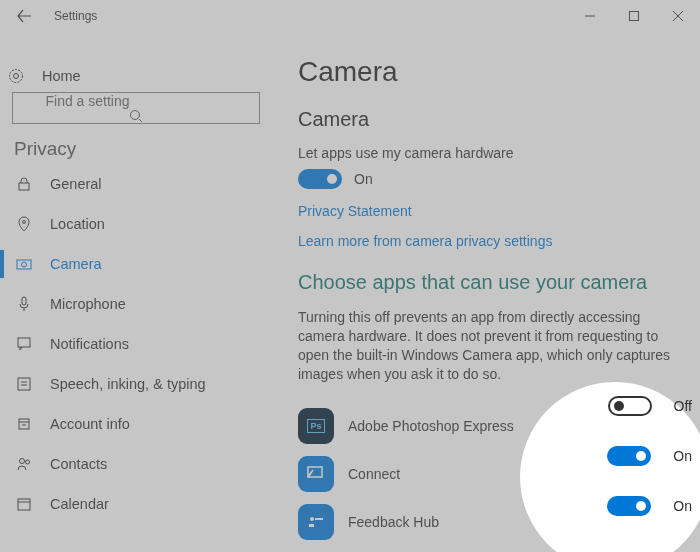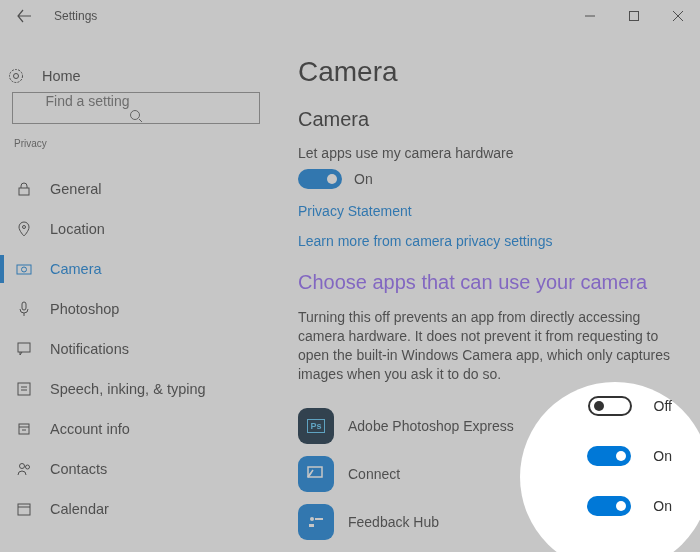--- a/index.html
+++ b/index.html
@@ -9,46 +9,46 @@
 .titlebar-title { font-size: 12px; margin-left: 14px; }
 .titlebar-controls { margin-left: auto; display: flex; }
 .titlebar-controls > div { width: 44px; height: 32px; display: flex; align-items: center; justify-content: center; }
 .body { display: flex; height: 520px; }
 .sidebar { width: 270px; padding: 12px 0 0 0; }
 .home { display: flex; align-items: flex-end; height: 40px; padding-left: 8px; font-size: 14.5px; }
 .home svg { margin-right: 18px; }
 .searchbox { margin: 8px 10px 14px 12px; height: 32px; border: 1px solid #888; display: flex; align-items: center; padding: 0 8px; flex-direction: column; }
 .searchbox input { border: none; outline: none; background: transparent; flex: 1; font-size: 14px; color: #666; font-family: inherit; }
 .searchbox input::placeholder { color: #666; }
-.group-label { padding: 0 0 4px 14px; font-size: 10px; color: #555; margin-bottom: 16px; }
+.group-label { padding: 0 0 4px 14px; font-size: 19px; color: #555; margin-bottom: 0; }
 .nav-item { display: flex; align-items: center; height: 40px; padding-left: 16px; font-size: 14.5px; cursor: pointer; position: relative; }
 .nav-item svg, .nav-item .ico { width: 16px; margin-right: 18px; flex-shrink: 0; }
 .nav-item.selected { color: #0078d7; }
 .nav-item.selected::before { content: ""; position: absolute; left: 0; top: 6px; bottom: 6px; width: 4px; background: #0078d7; }
 .main { flex: 1; padding: 24px 24px 0 28px; overflow: hidden; }
 .page-title { font-size: 28px; font-weight: 300; color: #222; margin-bottom: 20px; }
 .sub-title { font-size: 20px; font-weight: 400; color: #222; margin-bottom: 14px; }
 .label-text { font-size: 14px; color: #333; margin-bottom: 8px; }
 .toggle-row { display: flex; align-items: center; margin-bottom: 14px; }
 .toggle { width: 44px; height: 20px; border-radius: 10px; position: relative; margin-right: 12px; }
 .toggle.on { background: #0078d7; }
 .toggle.off { background: #fff; border: 2px solid #333; }
 .toggle .knob { position: absolute; width: 10px; height: 10px; border-radius: 50%; top: 50%; transform: translateY(-50%); }
 .toggle.on .knob { background: #fff; right: 5px; }
 .toggle.off .knob { background: #333; left: 4px; }
 .toggle-label { font-size: 14px; }
 .link { color: #0078d7; font-size: 14px; display: block; margin-bottom: 14px; }
-.section-title { font-size: 20px; font-weight: 400; color: #8b5cf6; margin: 22px 0 14px 0; }
+.section-title { font-size: 20px; font-weight: 400; color: #0f766e; margin: 22px 0 14px 0; }
 .desc { font-size: 14px; color: #333; line-height: 1.35; margin-bottom: 18px; }
 .app-row { display: flex; align-items: center; height: 48px; }
 .app-icon { width: 36px; height: 36px; margin-right: 14px; display: flex; align-items: center; justify-content: center; color: #fff; font-size: 10px; border-radius: 9px; }
 .app-name { font-size: 14px; }
 .overlay { position: absolute; top: 0; left: 0; right: 0; bottom: 0; background: rgba(120,120,120,0.42); pointer-events: none; }
 .spotlight { position: absolute; right: -10px; bottom: -20px; width: 190px; height: 190px; background: #fff; border-radius: 50%; pointer-events: none; }
-.highlighted-toggles { position: absolute; right: 28px; bottom: 36px; width: 90px; display: flex; flex-direction: column; gap: 30px; }
+.highlighted-toggles { position: absolute; right: 8px; bottom: 36px; width: 90px; display: flex; flex-direction: column; gap: 30px; }
 .ht-row { display: flex; align-items: center; justify-content: flex-end; gap: 10px; }
 </style>
 </head>
 <body>
 
 <div class="titlebar">
   <div class="titlebar-back">
     <svg width="14" height="14" viewBox="0 0 14 14">
         <path d="M6 1 L1 7 L6 13 M1 7 H14" stroke="#333" stroke-width="1.2" fill="none"></path>
       </svg>
@@ -111,21 +111,21 @@
           <rect x="1" y="4" width="14" height="9" stroke="#0078d7" fill="none"></rect>
           <circle cx="8" cy="8.5" r="2.5" stroke="#0078d7" fill="none"></circle>
         </svg>
       <span>Camera</span>
     </div>
     <div class="nav-item">
       <svg class="ico" width="16" height="16" viewBox="0 0 16 16">
           <rect x="6" y="1" width="4" height="8" rx="2" stroke="#333" fill="none"></rect>
           <path d="M4 8 a4 4 0 0 0 8 0 M8 12 v3" stroke="#333" fill="none"></path>
         </svg>
-      <span>Photoshop</span>
+      <span>Microphone</span>
     </div>
     <div class="nav-item">
       <svg class="ico" width="16" height="16" viewBox="0 0 16 16">
           <rect x="2" y="2" width="12" height="9" stroke="#333" fill="none"></rect>
           <path d="M6 11 l-2 3 v-3" stroke="#333" fill="none"></path>
         </svg>
       <span>Notifications</span>
     </div>
     <div class="nav-item">
       <svg class="ico" width="16" height="16" viewBox="0 0 16 16">

